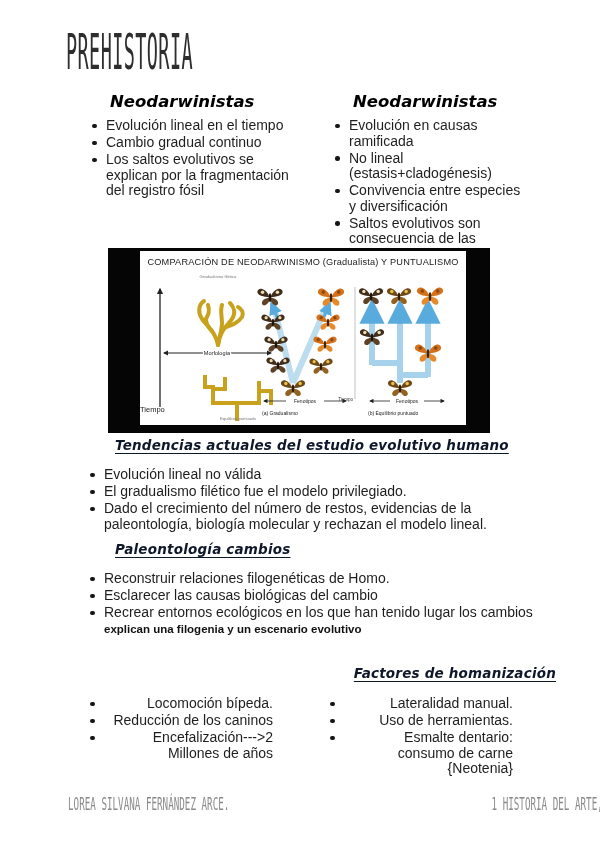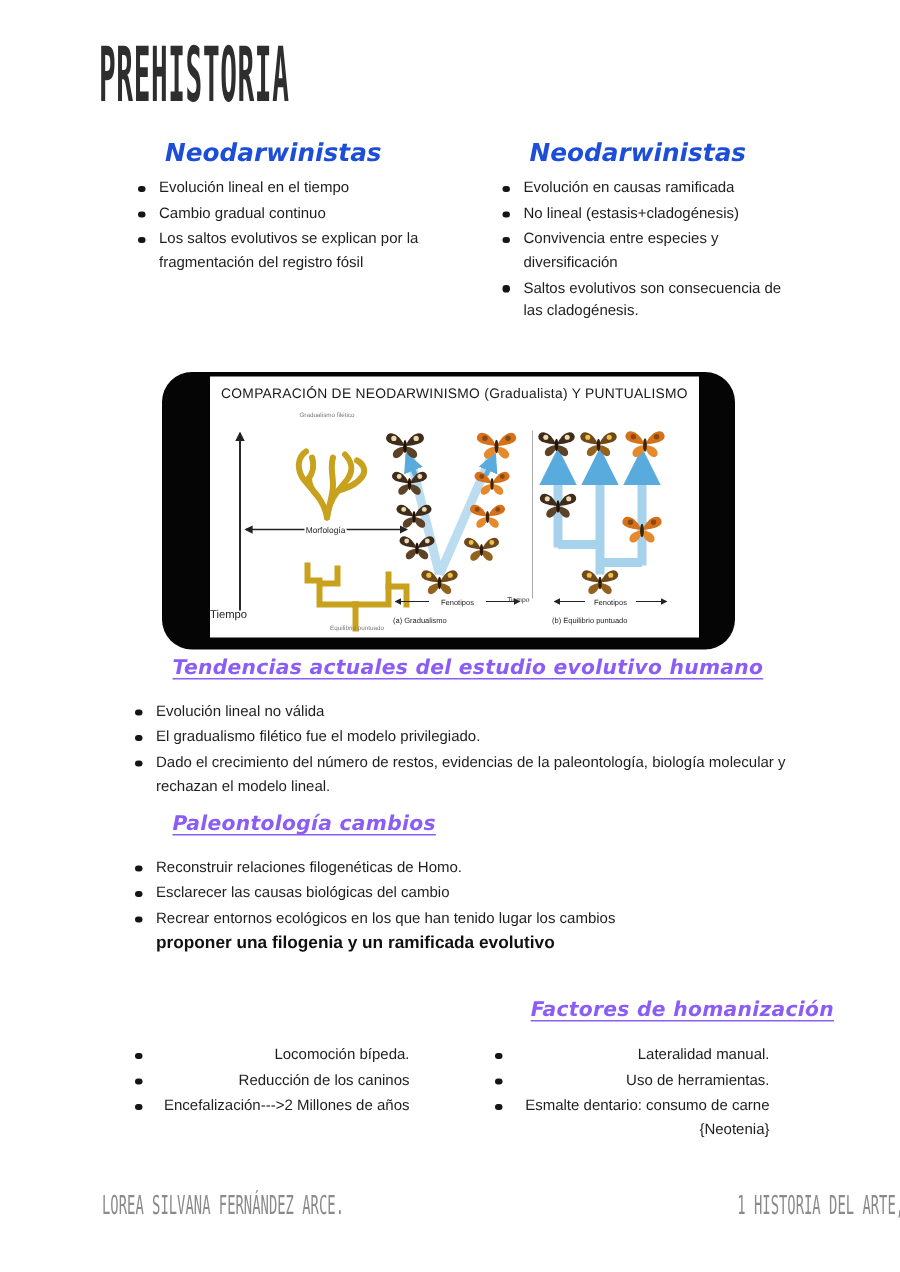--- a/index.html
+++ b/index.html
@@ -13,46 +13,46 @@
         color:#2e2e2e;letter-spacing:1px;}
   .footer{position:absolute;left:68px;right:56px;top:796px;display:flex;justify-content:space-between;}
   .footer .fcap{display:inline-block;font-family:"DejaVu Sans Mono",monospace;font-size:16.5px;
         line-height:1;color:#8a8a8a;white-space:nowrap;}
   .footer .fl{transform:scale(0.56,1.05);transform-origin:left top;}
   .footer .fr{transform:scale(0.56,1.05);transform-origin:right top;}
 
   
   .col{position:absolute;}
   .col h2{margin:0 0 7px 20px;font-family:"DejaVu Sans",sans-serif;font-style:italic;
-        font-weight:bold;font-size:16.5px;color:#1d4ed8;}
+        font-weight:bold;font-size:16.5px;color:#000000;}
   ul.bul{list-style:none;margin:0;padding:0;}
-  ul.bul li{position:relative;padding-left:16px;font-size:10px;line-height:15.5px;
+  ul.bul li{position:relative;padding-left:16px;font-size:14px;line-height:15.5px;
         margin-bottom:1.5px;color:#1e1e1e;}
   ul.bul li::before{content:"";position:absolute;left:2px;top:5.5px;width:4.5px;height:4.5px;
         border-radius:50%;background:#151515;}
 
   
   .sec{position:absolute;}
   .sec h3{margin:0 0 0 27px;display:inline-block;font-family:"DejaVu Sans",sans-serif;
-        font-style:italic;font-weight:bold;font-size:13.5px;letter-spacing:0.2px;color:#8b5cf6;
+        font-style:italic;font-weight:bold;font-size:13.5px;letter-spacing:0.2px;color:#0f172a;
         text-decoration:underline;text-underline-offset:3px;}
   .sec .body{margin-top:13px;}
   .boldline{padding-left:16px;font-size:11.5px;line-height:15.5px;font-weight:bold;color:#111;}
 
   
-  .figure{position:absolute;left:108px;top:248px;width:382px;height:185px;background:#050505;border-radius:20px;}
+  .figure{position:absolute;left:108px;top:248px;width:382px;height:185px;background:#050505;}
   .figure-panel{position:absolute;left:32px;top:3px;width:326px;height:174px;background:#ffffff;}
   .figure-panel svg{display:block;}
 </style>
 </head>
 <body>
 
 <div class="page">
 
-  <h1 class="deco-caps" style="margin:0;font-weight:bold;">
+  <h1 class="deco-caps" style="margin:0;font-weight:normal;">
     <span>PREHISTORIA</span>
   </h1>
 
   <div class="col" style="left:90px;top:92px;width:205px;">
     <h2>Neodarwinistas</h2>
     <ul class="bul">
       <li>Evolución lineal en el tiempo</li>
       <li>Cambio gradual continuo</li>
       <li>Los saltos evolutivos se explican por la fragmentación del registro fósil</li>
     </ul>
@@ -191,21 +191,21 @@
   </div>
 
   <div class="sec" style="left:88px;top:540px;width:468px;">
     <h3>Paleontología cambios</h3>
     <div class="body">
       <ul class="bul">
         <li>Reconstruir relaciones filogenéticas de Homo.</li>
         <li>Esclarecer las causas biológicas del cambio</li>
         <li>Recrear entornos ecológicos en los que han tenido lugar los cambios</li>
       </ul>
-      <div class="boldline">proponer una filogenia y un ramificada evolutivo</div>
+      <div class="boldline">explican una filogenia y un escenario evolutivo</div>
     </div>
   </div>
 
   <div class="sec" style="left:88px;top:664px;width:468px;text-align:right;">
     <h3>Factores de homanización</h3>
     <div style="position:relative;height:80px;">
       <ul class="bul" style="position:absolute;left:0;top:14px;width:185px;">
         <li>Locomoción bípeda.</li>
         <li>Reducción de los caninos</li>
         <li>Encefalización---&gt;2 Millones de años</li>

